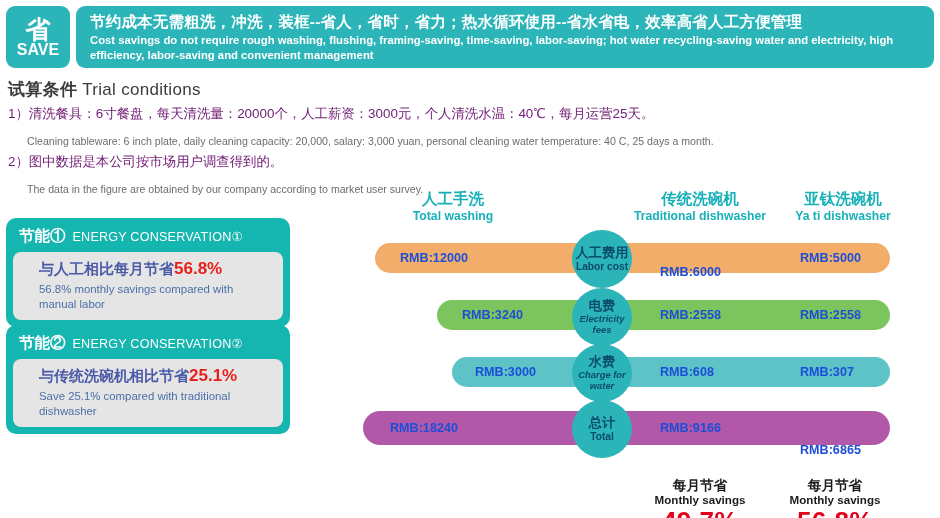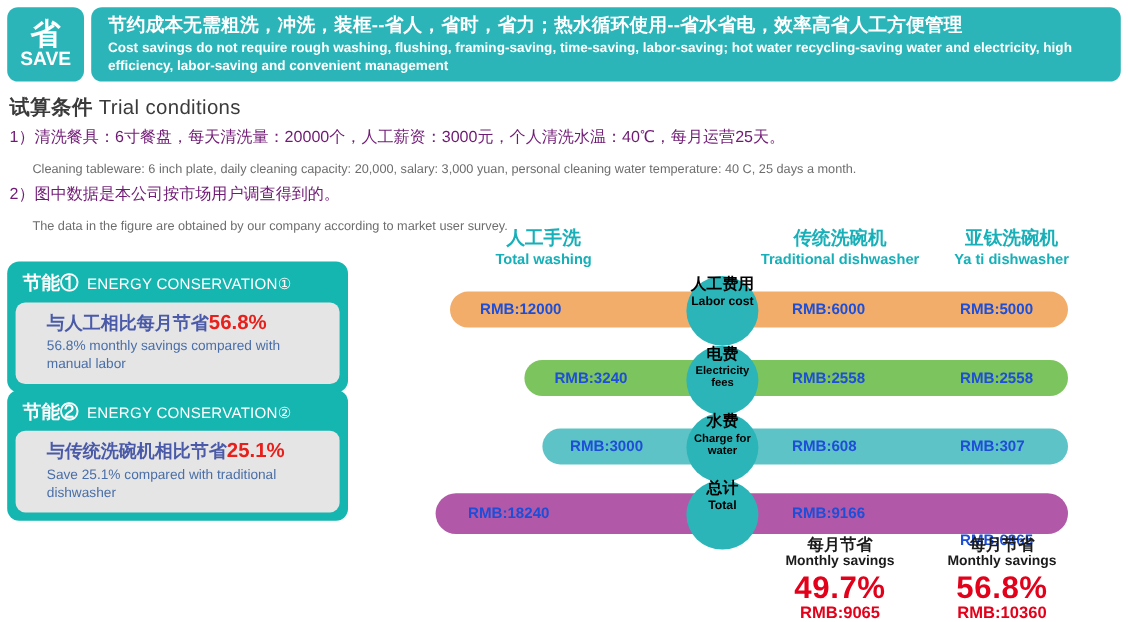--- a/index.html
+++ b/index.html
@@ -102,33 +102,33 @@
   }
   .bar-val {
     position: absolute; font-size: 12.6px; font-weight: bold;
     color: #1d4ed8; white-space: nowrap;
     line-height: 30px;
   }
 
   .badge {
     position: absolute; width: 60px; height: 58px;
     border-radius: 50%; background: #2cb5b8;
-    color: #000000; display: flex; flex-direction: column;
-    align-items: center; 
+    color: #0c4a6e; display: flex; flex-direction: column;
+    align-items: center; justify-content: center;
     line-height: 1.1; text-align: center;
   }
   .badge .cn { font-size: 13.2px; font-weight: bold; }
   .badge .en { font-size: 10.2px; font-weight: bold; margin-top: 1px; }
-  .badge.small-en .en { font-size: 9.4px; }
+  .badge.small-en .en { font-size: 9.4px; font-style: italic; }
 
   .savings {
     position: absolute; text-align: center; width: 150px;
     line-height: 1.12;
   }
-  .savings .cn { font-size: 13.6px; font-weight: bold; color: #1b1b1b; display: block; }
+  .savings .cn { font-size: 13.6px; font-weight: bold; color: #1b1b1b; display: block; margin-top: 32px; }
   .savings .en { font-size: 11.6px; font-weight: bold; color: #1b1b1b; display: block; }
   .savings .pct { font-size: 26px; font-weight: bold; color: #e2001a; display: block; margin-top: 1px; letter-spacing: .5px; }
   .savings .rmb { font-size: 13.8px; font-weight: bold; color: #e2001a; display: block; margin-top: -1px; }
 </style>
 </head>
 <body>
 
 <div class="page">
 
   <div class="banner">
@@ -183,21 +183,21 @@
       <div class="col-head" style="left: 600px; top: 190px; width: 200px;">
         <span class="cn">传统洗碗机</span>
         <span class="en">Traditional dishwasher</span>
       </div>
       <div class="col-head" style="left: 743px; top: 190px; width: 200px;">
         <span class="cn">亚钛洗碗机</span>
         <span class="en">Ya ti dishwasher</span>
       </div>
       <div class="bar" style="left: 375px; top: 243px; width: 515px; background: rgb(242, 173, 106);"></div>
       <div class="bar-val" style="top: 243px; left: 400px;">RMB:12000</div>
-      <div class="bar-val" style="top: 243px; left: 660px;">RMB:6000</div>
+      <div class="bar-val" style="top: 257px; left: 660px;">RMB:6000</div>
       <div class="bar-val" style="top: 243px; left: 800px;">RMB:5000</div>
       <div class="badge" style="left: 572px; top: 230px;">
         <span class="cn">人工费用</span>
         <span class="en">Labor cost</span>
       </div>
       <div class="bar" style="left: 437px; top: 300px; width: 453px; background: rgb(124, 196, 93);"></div>
       <div class="bar-val" style="top: 300px; left: 462px;">RMB:3240</div>
       <div class="bar-val" style="top: 300px; left: 660px;">RMB:2558</div>
       <div class="bar-val" style="top: 300px; left: 800px;">RMB:2558</div>
       <div class="badge small-en" style="left: 572px; top: 288px;">

